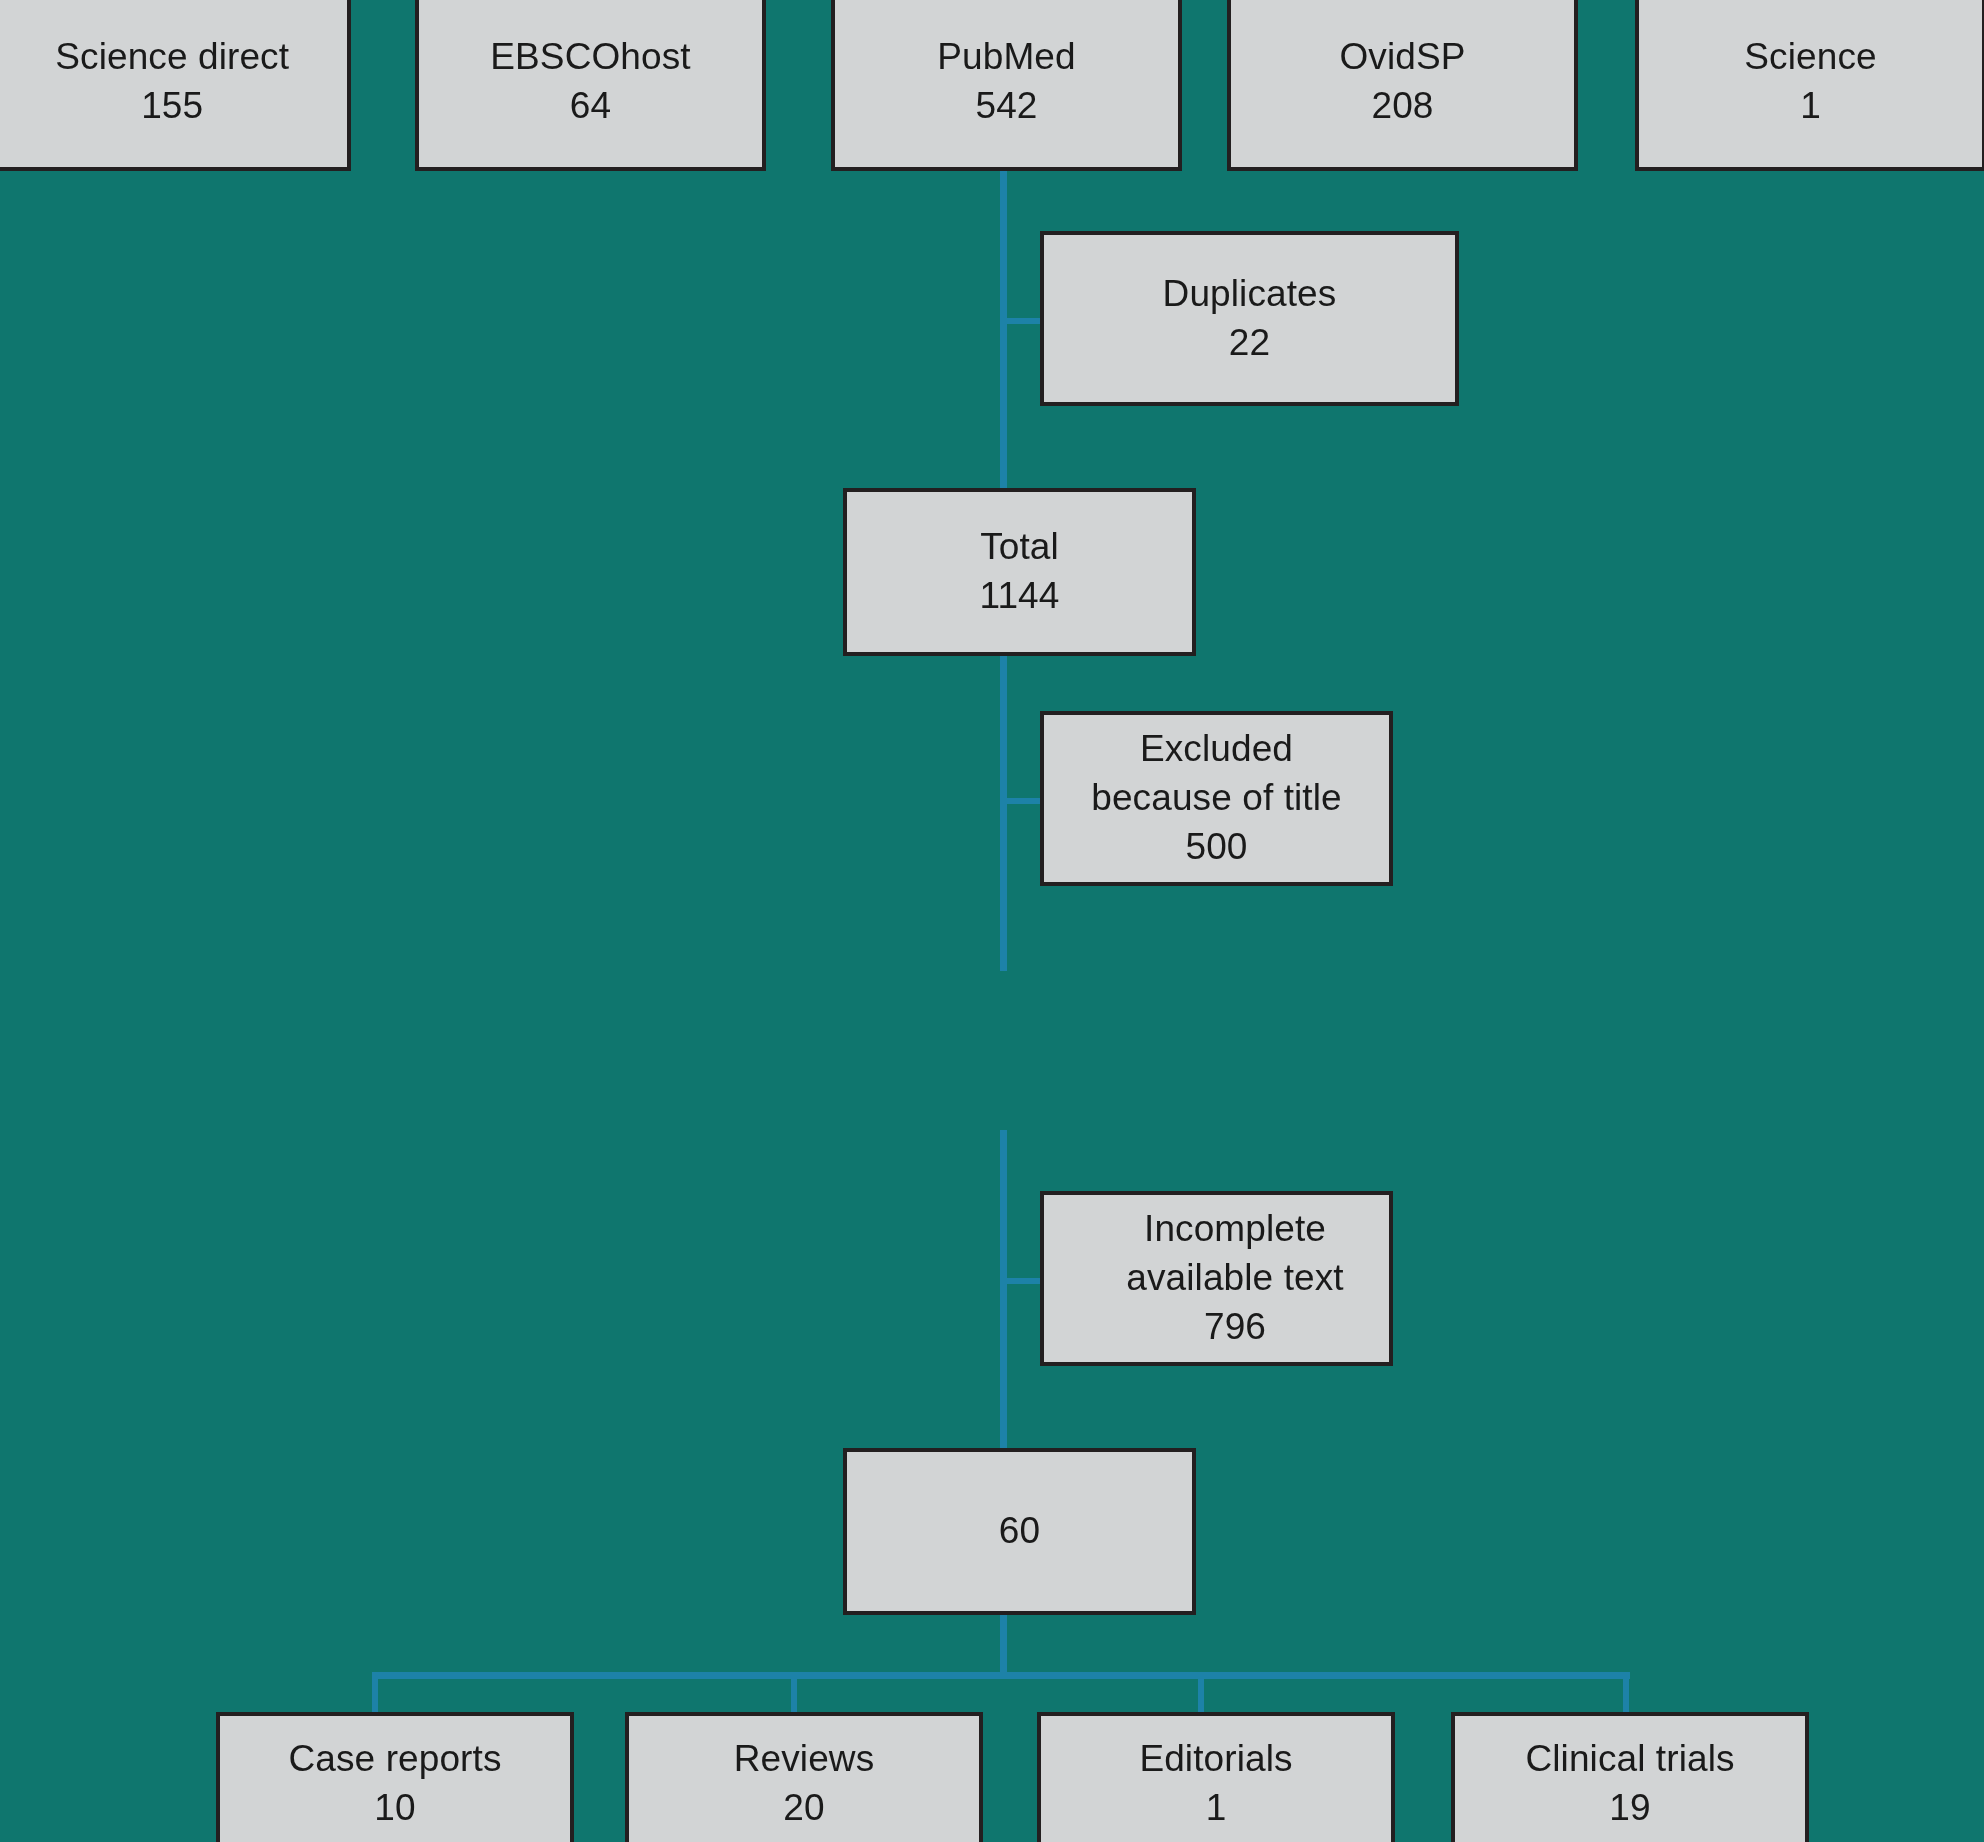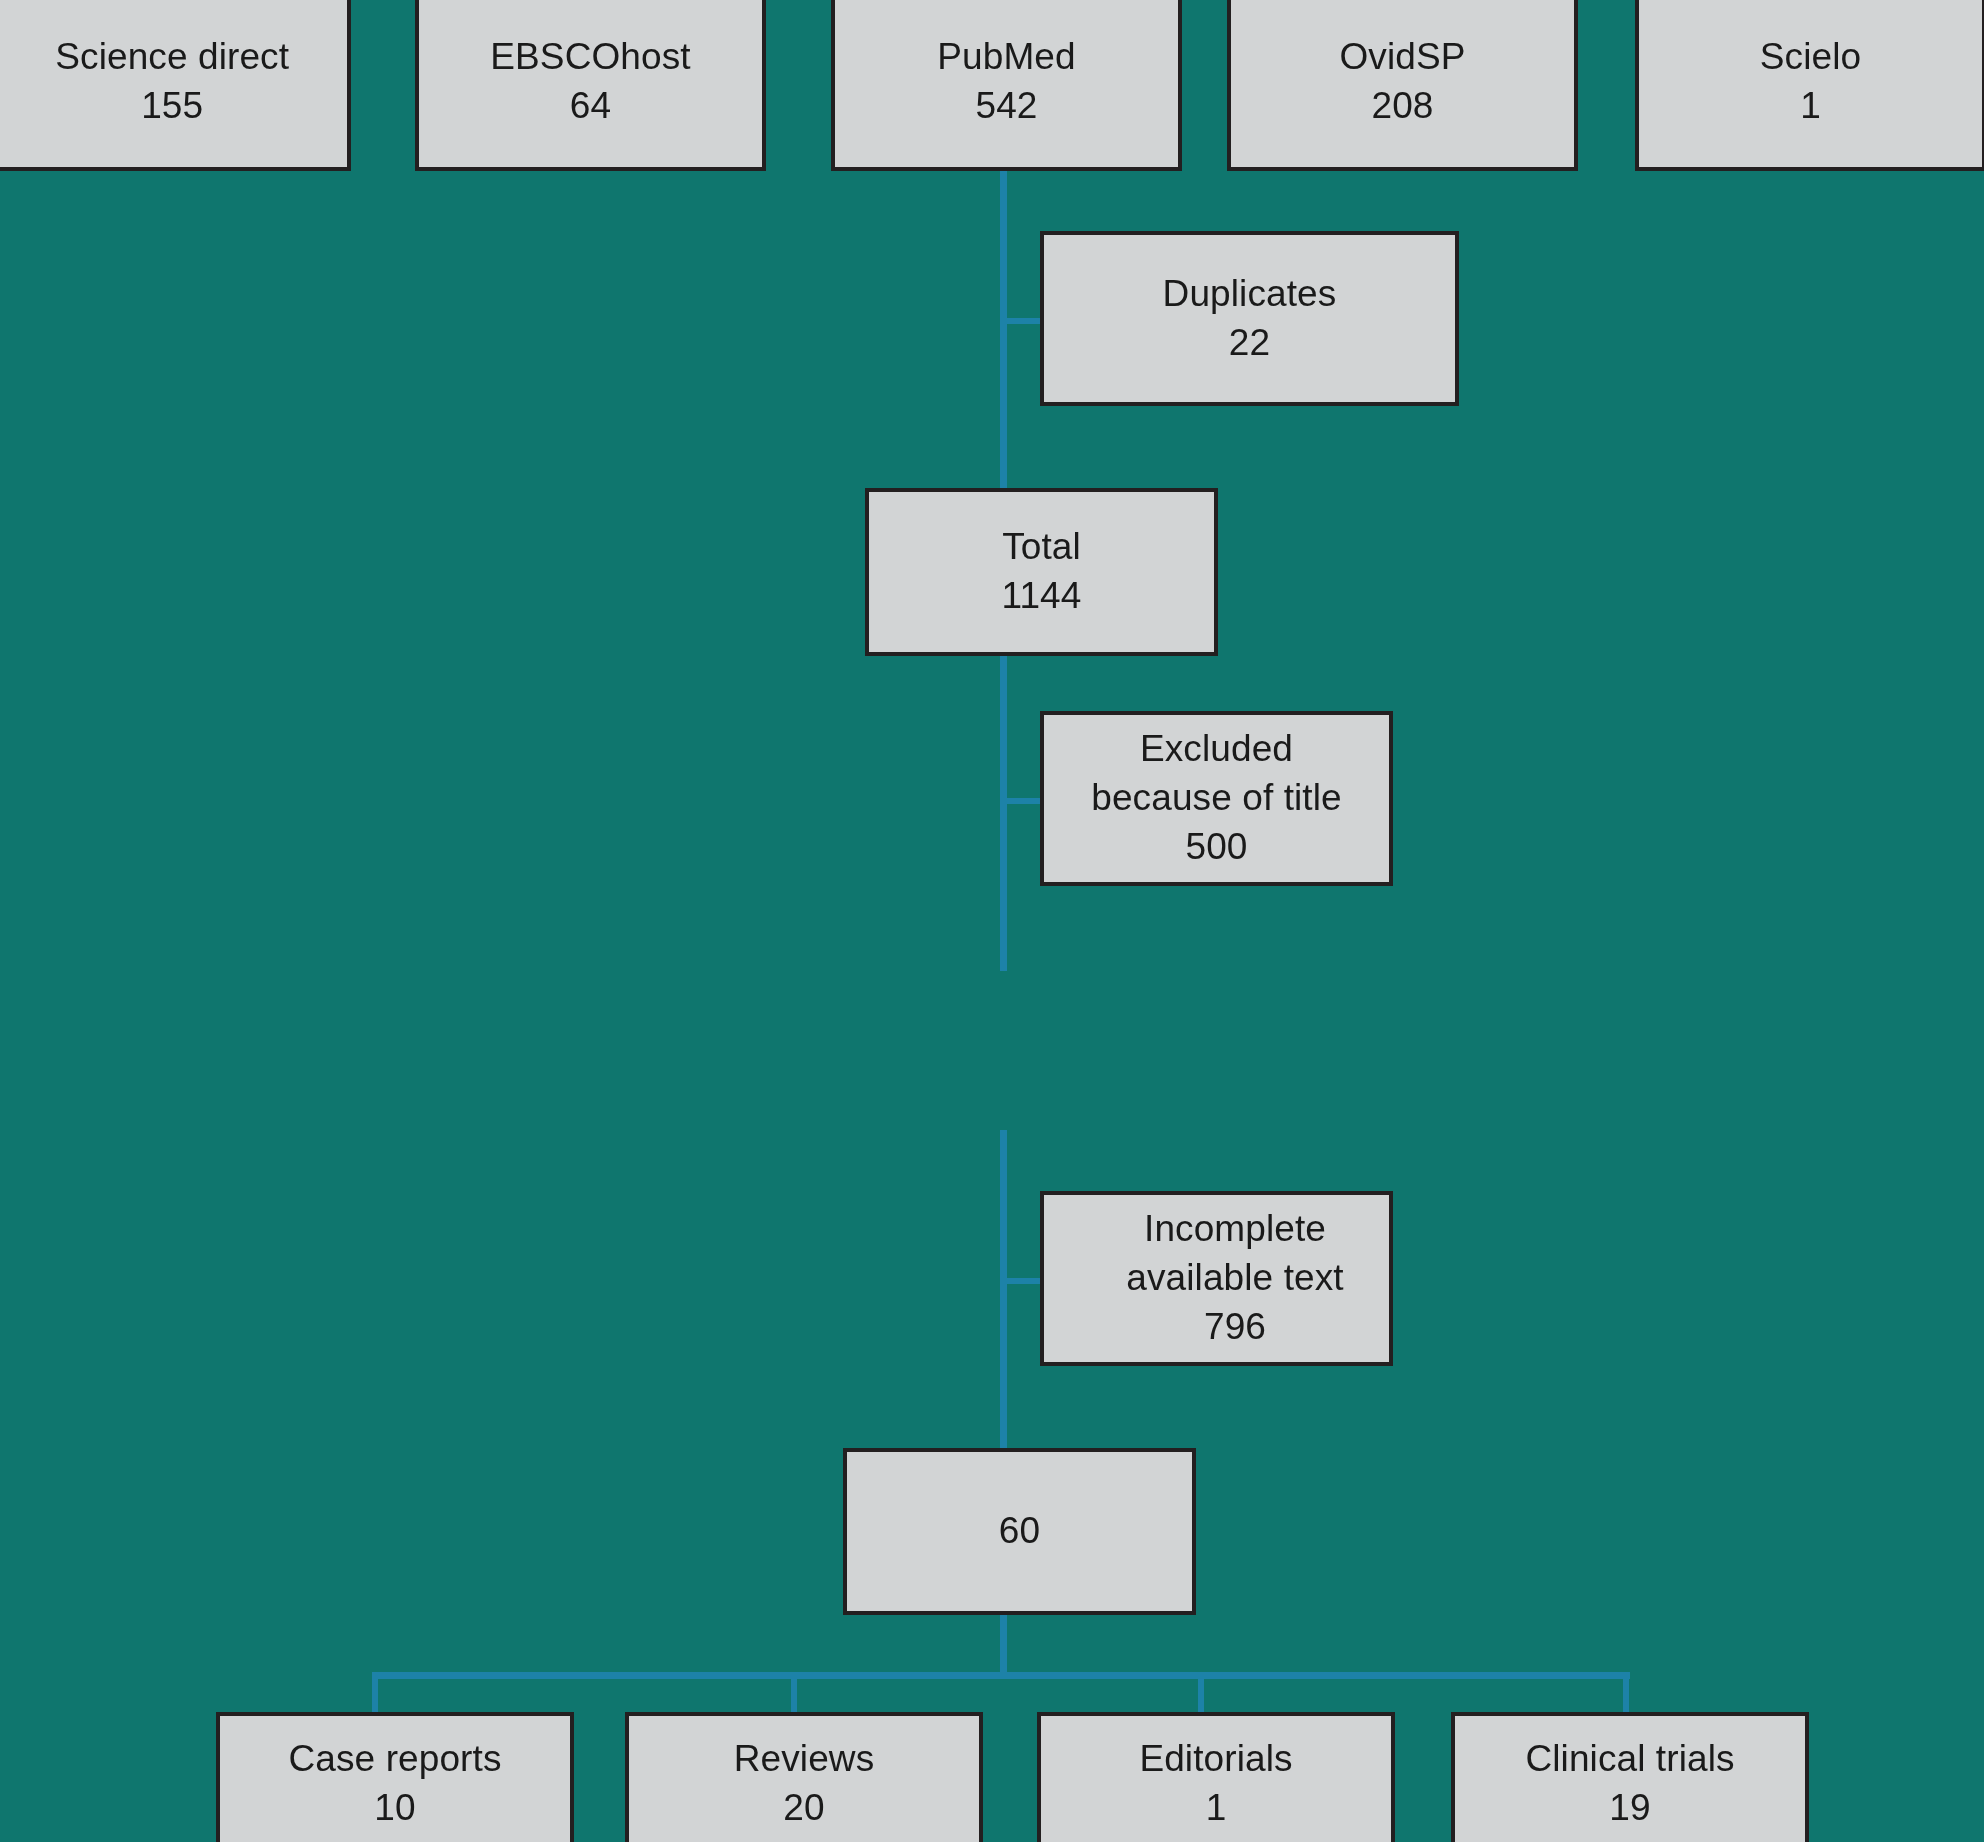--- a/index.html
+++ b/index.html
@@ -87,30 +87,30 @@
       <span class="ln">PubMed</span>
       <span class="ln">542</span>
     </div>
 
     <div class="fbox" style="left:1227px; top:-6.8px; width:351px; height:178px;">
       <span class="ln">OvidSP</span>
       <span class="ln">208</span>
     </div>
 
     <div class="fbox" style="left:1635px; top:-6.8px; width:351px; height:178px;">
-      <span class="ln">Scielo</span>
+      <span class="ln">Science</span>
       <span class="ln">1</span>
     </div>
 
     <div class="fbox" style="left:1040px; top:231px; width:419px; height:175px;">
       <span class="ln">Duplicates</span>
       <span class="ln">22</span>
     </div>
 
-    <div class="fbox" style="left:843px; top:488px; width:353px; height:168px;margin-left:22px;">
+    <div class="fbox" style="left:843px; top:488px; width:353px; height:168px;">
       <span class="ln">Total</span>
       <span class="ln">1144</span>
     </div>
 
     <div class="fbox" style="left:1040px; top:711px; width:353px; height:175px;">
       <span class="ln">Excluded</span>
       <span class="ln">because of title</span>
       <span class="ln">500</span>
     </div>
 

